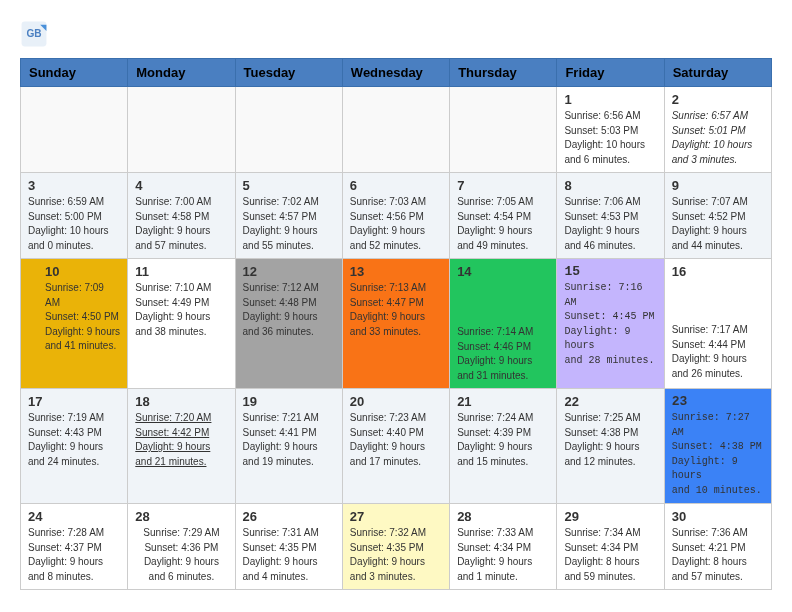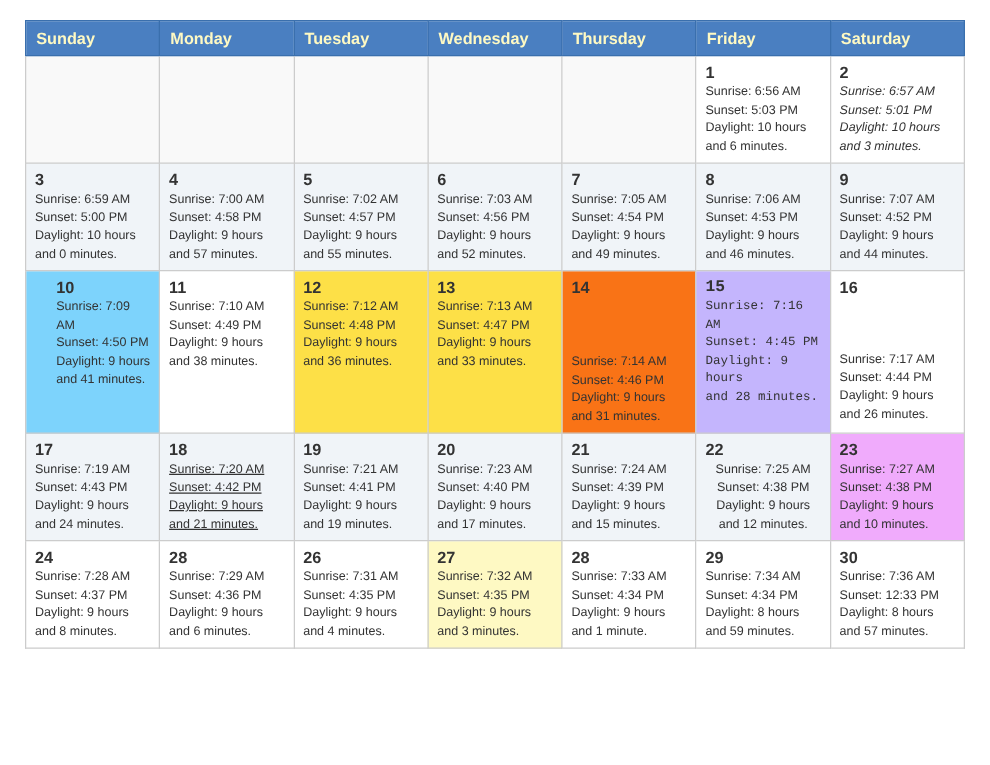--- a/index.html
+++ b/index.html
@@ -53,21 +53,21 @@
       color: #555;
       margin-top: 2px;
     }
     .calendar {
       width: 100%;
       border-collapse: collapse;
       border: 1px solid #ccc;
     }
     .calendar th {
       background: #4a7fc1;
-      color: #fef9c3;
+      color: #000000;
       font-size: 13px;
       font-weight: bold;
       text-align: left;
       padding: 6px 8px;
       border: 1px solid #3a6fad;
     }
     .calendar td {
       width: calc(100% / 7);
       vertical-align: top;
       padding: 5px 7px;
@@ -96,20 +96,37 @@
       line-height: 1.45;
     }
     .empty-cell {
       background: #f9f9f9 !important;
     }
   </style>
 </head>
 <body>
 
 <div class="page">
+  <div class="header">
+    <div class="logo">
+      <svg class="logo-icon" viewBox="0 0 36 36">
+        <rect x="2" y="2" width="32" height="32" rx="4" fill="#e8f0f8"></rect>
+        <text x="18" y="22" text-anchor="middle" font-size="13" font-weight="bold" fill="#4a7fc1">GB</text>
+        <polygon points="26,6 34,6 34,14" fill="#4a90d9"></polygon>
+      </svg>
+      <div class="logo-text">
+        <div></div>
+        <div><span></span></div>
+      </div>
+    </div>
+    <div class="title-block">
+      <div class="month-title"></div>
+      <div class="location"></div>
+    </div>
+  </div>
 
   <table class="calendar">
     <thead>
       <tr>
       <th>Sunday</th>
           <th>Monday</th>
           <th>Tuesday</th>
           <th>Wednesday</th>
           <th>Thursday</th>
           <th>Friday</th>
@@ -183,49 +200,49 @@
           </td>
           <td style="background: rgb(240, 244, 248);">
             <span class="day-num">9</span>
             <div class="day-info" style="white-space: pre-line;">Sunrise: 7:07 AM
 Sunset: 4:52 PM
 Daylight: 9 hours
 and 44 minutes.</div>
           </td>
         </tr>
         <tr>
-          <td style="background: #7dd3fc; padding-left: 24px;">
+          <td style="background: #eab308; padding-left: 24px;">
             <span class="day-num">10</span>
             <div class="day-info" style="white-space: pre-line;">Sunrise: 7:09 AM
 Sunset: 4:50 PM
 Daylight: 9 hours
 and 41 minutes.</div>
           </td>
           <td style="background: rgb(255, 255, 255);">
             <span class="day-num">11</span>
             <div class="day-info" style="white-space: pre-line;">Sunrise: 7:10 AM
 Sunset: 4:49 PM
 Daylight: 9 hours
 and 38 minutes.</div>
           </td>
-          <td style="background: #fde047;">
+          <td style="background: #a3a3a3;">
             <span class="day-num">12</span>
             <div class="day-info" style="white-space: pre-line;">Sunrise: 7:12 AM
 Sunset: 4:48 PM
 Daylight: 9 hours
 and 36 minutes.</div>
           </td>
-          <td style="background: #fde047; margin-left: 34px;">
+          <td style="background: #f97316; margin-left: 34px;">
             <span class="day-num">13</span>
             <div class="day-info" style="white-space: pre-line;">Sunrise: 7:13 AM
 Sunset: 4:47 PM
 Daylight: 9 hours
 and 33 minutes.</div>
           </td>
-          <td style="background: #f97316;">
+          <td style="background: #22c55e;">
             <span class="day-num">14</span>
             <div class="day-info" style="white-space: pre-line; margin-top: 46px;">Sunrise: 7:14 AM
 Sunset: 4:46 PM
 Daylight: 9 hours
 and 31 minutes.</div>
           </td>
           <td style="background: #c4b5fd; font-family: Liberation Mono, monospace;">
             <span class="day-num">15</span>
             <div class="day-info" style="white-space: pre-line;">Sunrise: 7:16 AM
 Sunset: 4:45 PM
@@ -271,44 +288,44 @@
           </td>
           <td style="background: rgb(240, 244, 248);">
             <span class="day-num">21</span>
             <div class="day-info" style="white-space: pre-line;">Sunrise: 7:24 AM
 Sunset: 4:39 PM
 Daylight: 9 hours
 and 15 minutes.</div>
           </td>
           <td style="background: rgb(240, 244, 248);">
             <span class="day-num">22</span>
-            <div class="day-info" style="white-space: pre-line; text-align: center;">Sunrise: 7:25 AM
+            <div class="day-info" style="white-space: pre-line;">Sunrise: 7:25 AM
 Sunset: 4:38 PM
 Daylight: 9 hours
 and 12 minutes.</div>
           </td>
-          <td style="background: #f0abfc;">
+          <td style="background: #3b82f6; font-family: Liberation Mono, monospace;">
             <span class="day-num">23</span>
             <div class="day-info" style="white-space: pre-line;">Sunrise: 7:27 AM
 Sunset: 4:38 PM
 Daylight: 9 hours
 and 10 minutes.</div>
           </td>
         </tr>
         <tr>
           <td style="background: rgb(255, 255, 255);">
             <span class="day-num">24</span>
             <div class="day-info" style="white-space: pre-line;">Sunrise: 7:28 AM
 Sunset: 4:37 PM
 Daylight: 9 hours
 and 8 minutes.</div>
           </td>
           <td style="background: rgb(255, 255, 255);">
             <span class="day-num">28</span>
-            <div class="day-info" style="white-space: pre-line;">Sunrise: 7:29 AM
+            <div class="day-info" style="white-space: pre-line; text-align: center;">Sunrise: 7:29 AM
 Sunset: 4:36 PM
 Daylight: 9 hours
 and 6 minutes.</div>
           </td>
           <td style="background: rgb(255, 255, 255);">
             <span class="day-num">26</span>
             <div class="day-info" style="white-space: pre-line;">Sunrise: 7:31 AM
 Sunset: 4:35 PM
 Daylight: 9 hours
 and 4 minutes.</div>
@@ -330,20 +347,20 @@
           <td style="background: rgb(255, 255, 255);">
             <span class="day-num">29</span>
             <div class="day-info" style="white-space: pre-line;">Sunrise: 7:34 AM
 Sunset: 4:34 PM
 Daylight: 8 hours
 and 59 minutes.</div>
           </td>
           <td style="background: rgb(255, 255, 255);">
             <span class="day-num">30</span>
             <div class="day-info" style="white-space: pre-line;">Sunrise: 7:36 AM
-Sunset: 12:33 PM
+Sunset: 4:21 PM
 Daylight: 8 hours
 and 57 minutes.</div>
           </td>
         </tr>
       </tbody>
   </table>
 </div>
 
 </body></html>

